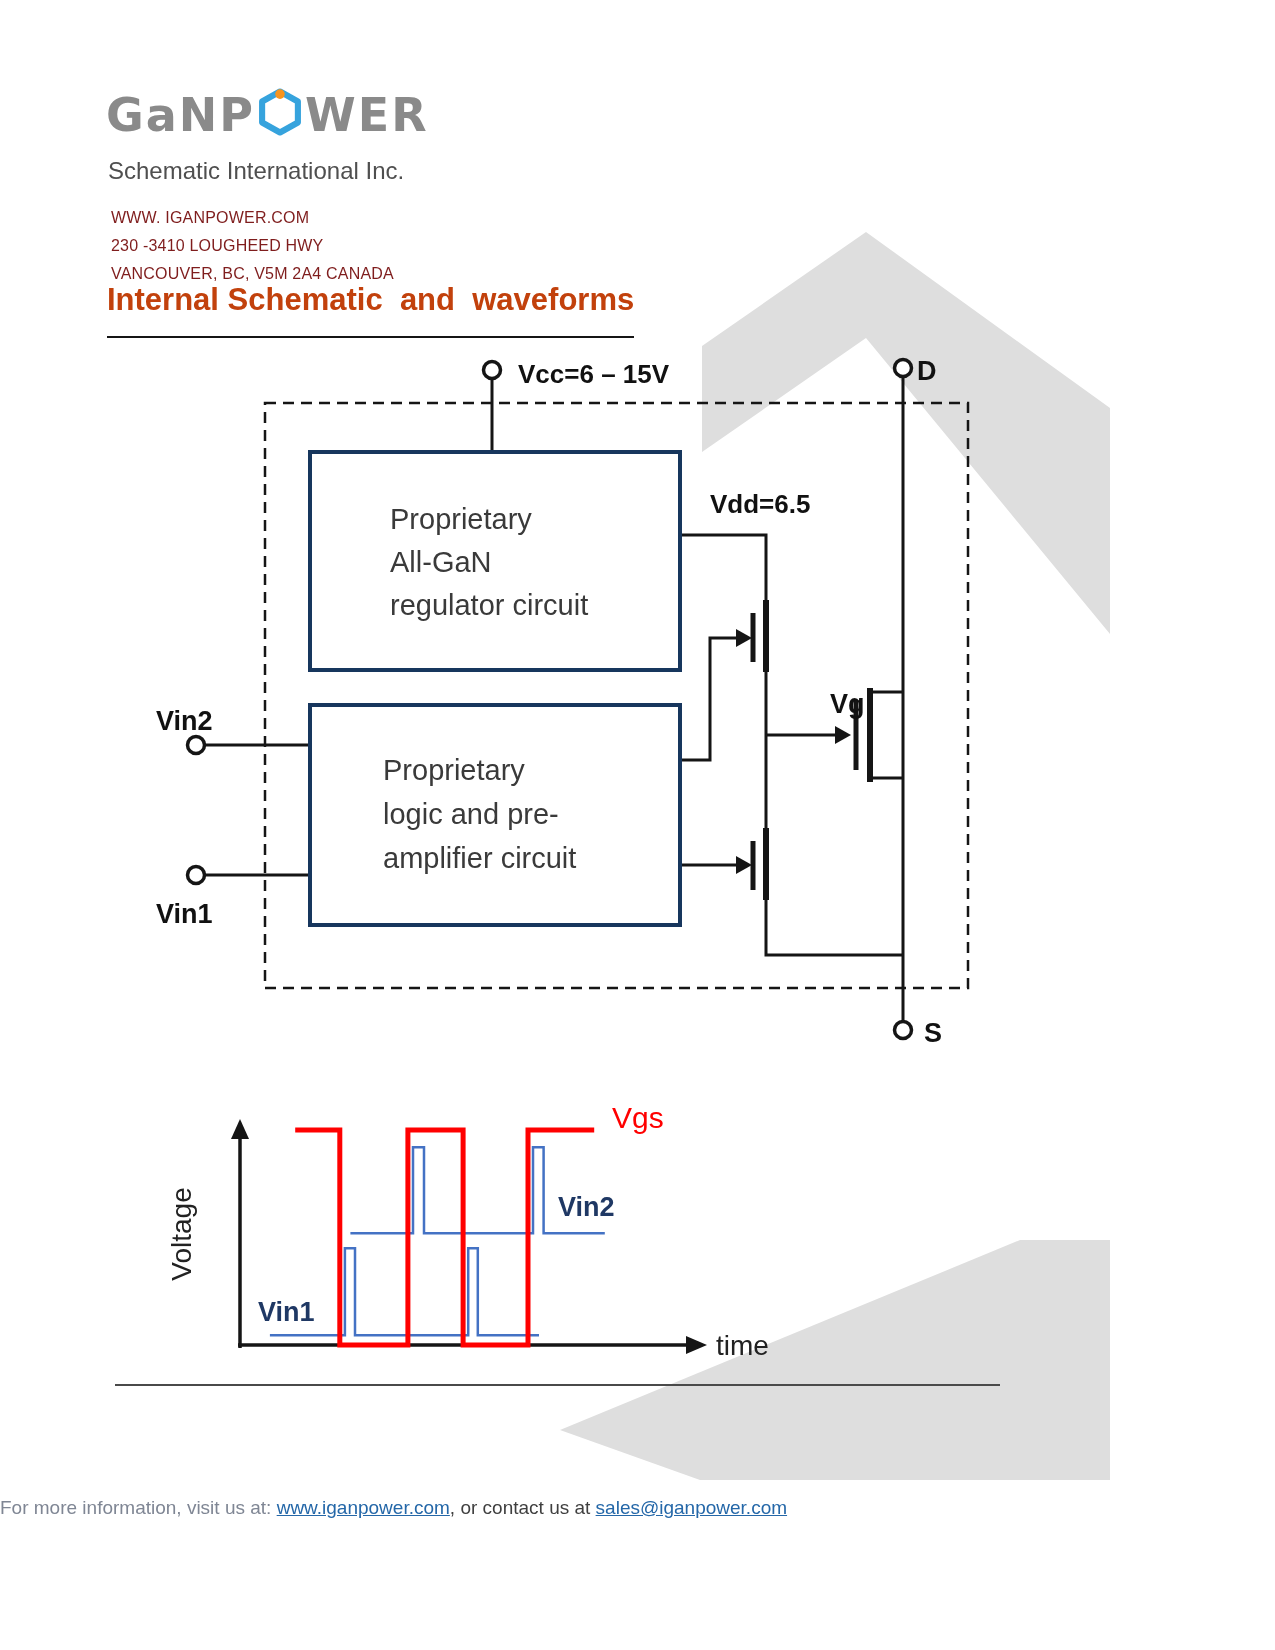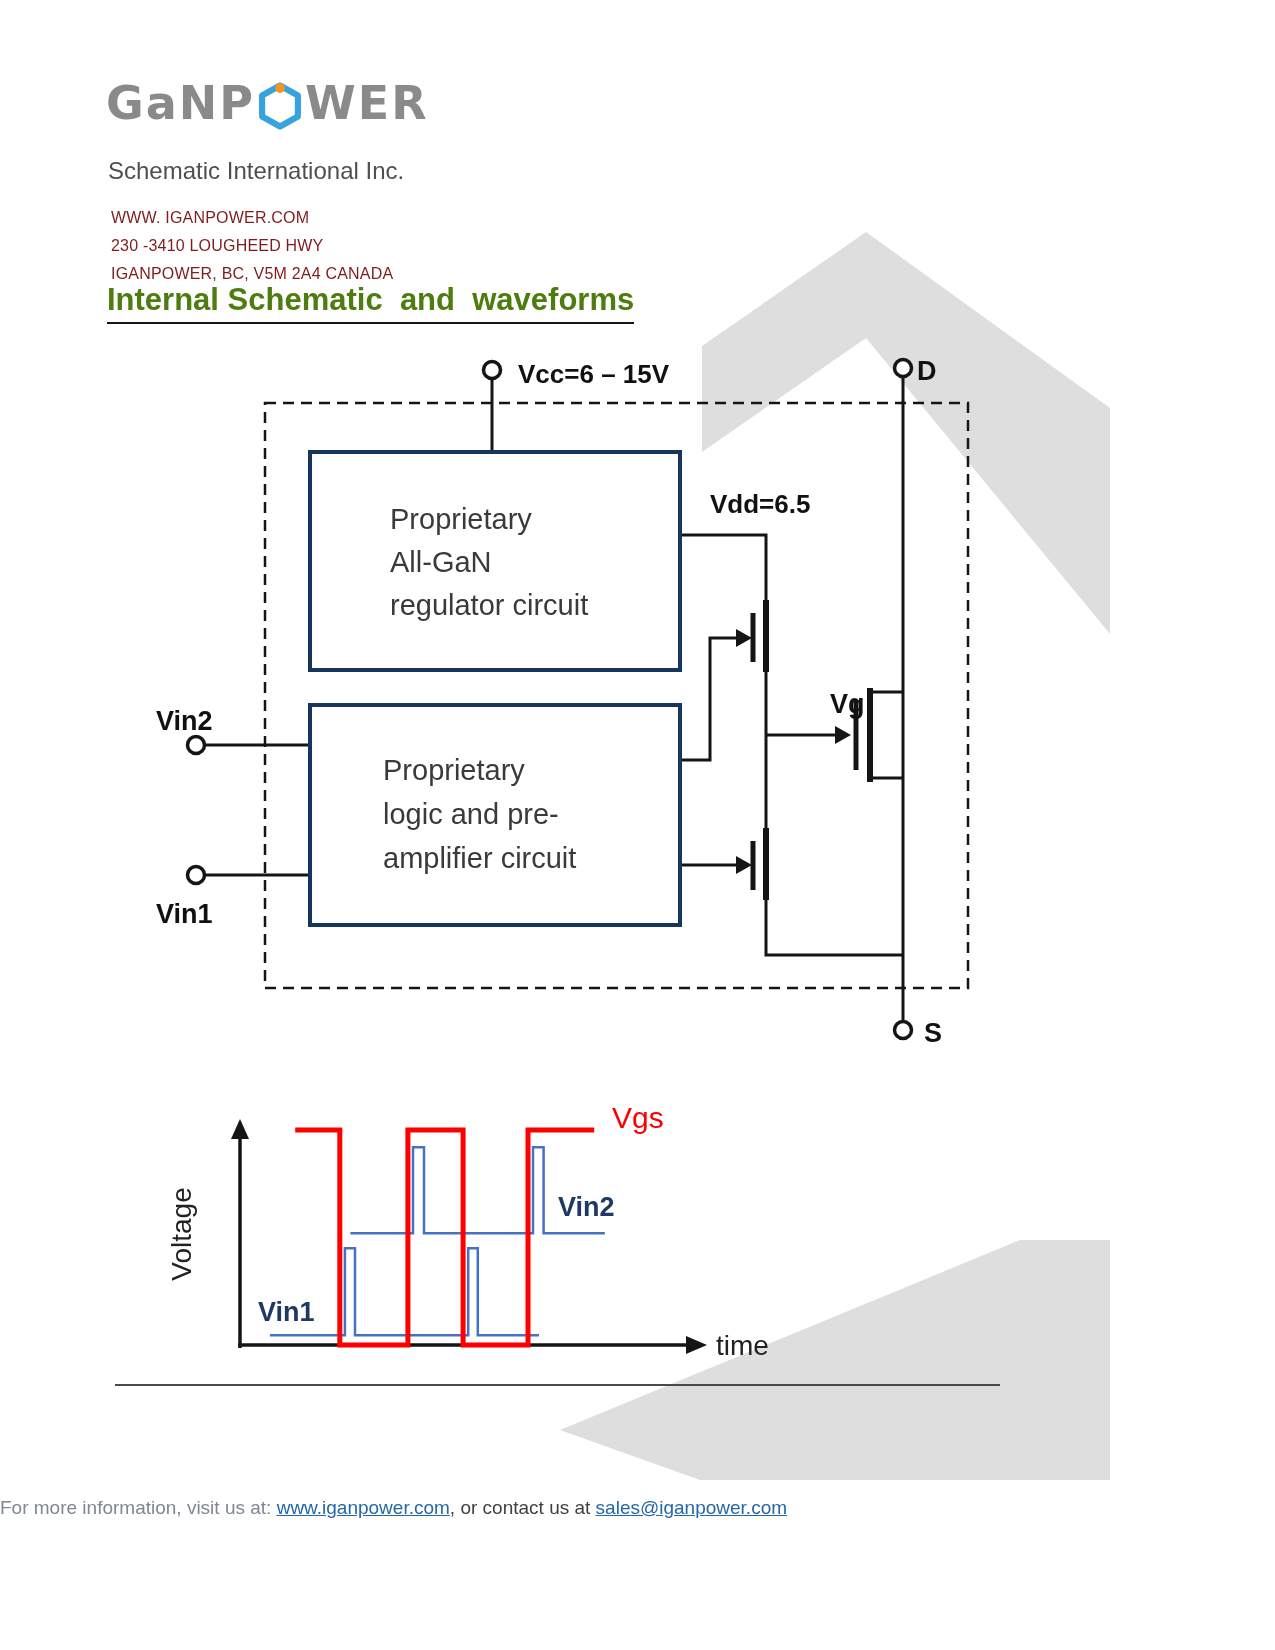--- a/index.html
+++ b/index.html
@@ -2,27 +2,27 @@
 <html><head>
 <meta charset="utf-8">
 <style>
   *{margin:0;padding:0;box-sizing:border-box}
   html,body{background:#ffffff}
   body{font-family:"Liberation Sans",sans-serif}
   .page{position:relative;width:1275px;height:1650px;margin:0 auto;background:#fff;overflow:hidden}
   .art{position:absolute;left:0;top:0;width:1275px;height:1650px}
   svg text{font-family:"Liberation Sans",sans-serif}
 
-  .logo-row{position:absolute;left:106px;top:76px;display:flex;align-items:flex-end;gap:2px;
+  .logo-row{position:absolute;left:106px;top:88px;display:flex;align-items:flex-start;gap:2px;
     font-size:46px;font-weight:bold;color:#8a8a8a;letter-spacing:2px;font-family:"DejaVu Sans",sans-serif}
   .logo-hex{width:44px;height:48px;margin:0 1px;display:block}
   .company{position:absolute;left:108px;top:157px;font-size:24px;color:#4f4f4f}
   .address{position:absolute;left:111px;top:204px;font-size:16px;color:#7f1d1d;line-height:1.75;letter-spacing:.2px}
-  .title{position:absolute;left:107px;top:282px;font-size:31px;font-weight:600;color:#4d7c0f;
-    border-bottom:2.5px solid #151515;padding-bottom:4px;white-space:pre}
+  .title{position:absolute;left:107px;top:282px;font-size:31px;font-weight:600;color:#c2410c;
+    border-bottom:2.5px solid #151515;padding-bottom:18px;white-space:pre}
   .rule{position:absolute;left:115px;top:1384px;width:885px;height:2px;background:#4a4a4a}
   .footer{position:absolute;left:0;right:0;top:1497px;text-align:left;font-size:19px;color:#7f8694}
   .footer .mid{color:#3f3f3f}
   .footer a{color:#2467a8;text-decoration:underline;cursor:pointer}
 </style>
 </head>
 <body>
 
 <div class="page">
 
@@ -108,21 +108,21 @@
       <svg class="logo-hex" viewBox="0 0 100 110">
         <polygon points="50,8 91,31 91,79 50,102 9,79 9,31" fill="none" stroke="#36a3dd" stroke-width="14" stroke-linejoin="round"></polygon>
         <circle cx="50" cy="14" r="11" fill="#f7941e"></circle>
       </svg>
       <span class="logo-part">WER</span>
     </div>
     <div class="company">Schematic International Inc.</div>
     <div class="address">
       <div>WWW. IGANPOWER.COM</div>
       <div>230 -3410 LOUGHEED HWY</div>
-      <div>IGANPOWER, BC, V5M 2A4 CANADA</div>
+      <div>VANCOUVER, BC, V5M 2A4 CANADA</div>
     </div>
   </header>
 
   <h1 class="title">Internal Schematic  and  waveforms</h1>
 
   <div class="rule"></div>
   <footer class="footer"><span>For more information, visit us at: </span><a href="#">www.iganpower.com</a><span class="mid">, or contact us at </span><a href="#">sales@iganpower.com</a></footer>
 
 </div>
 

